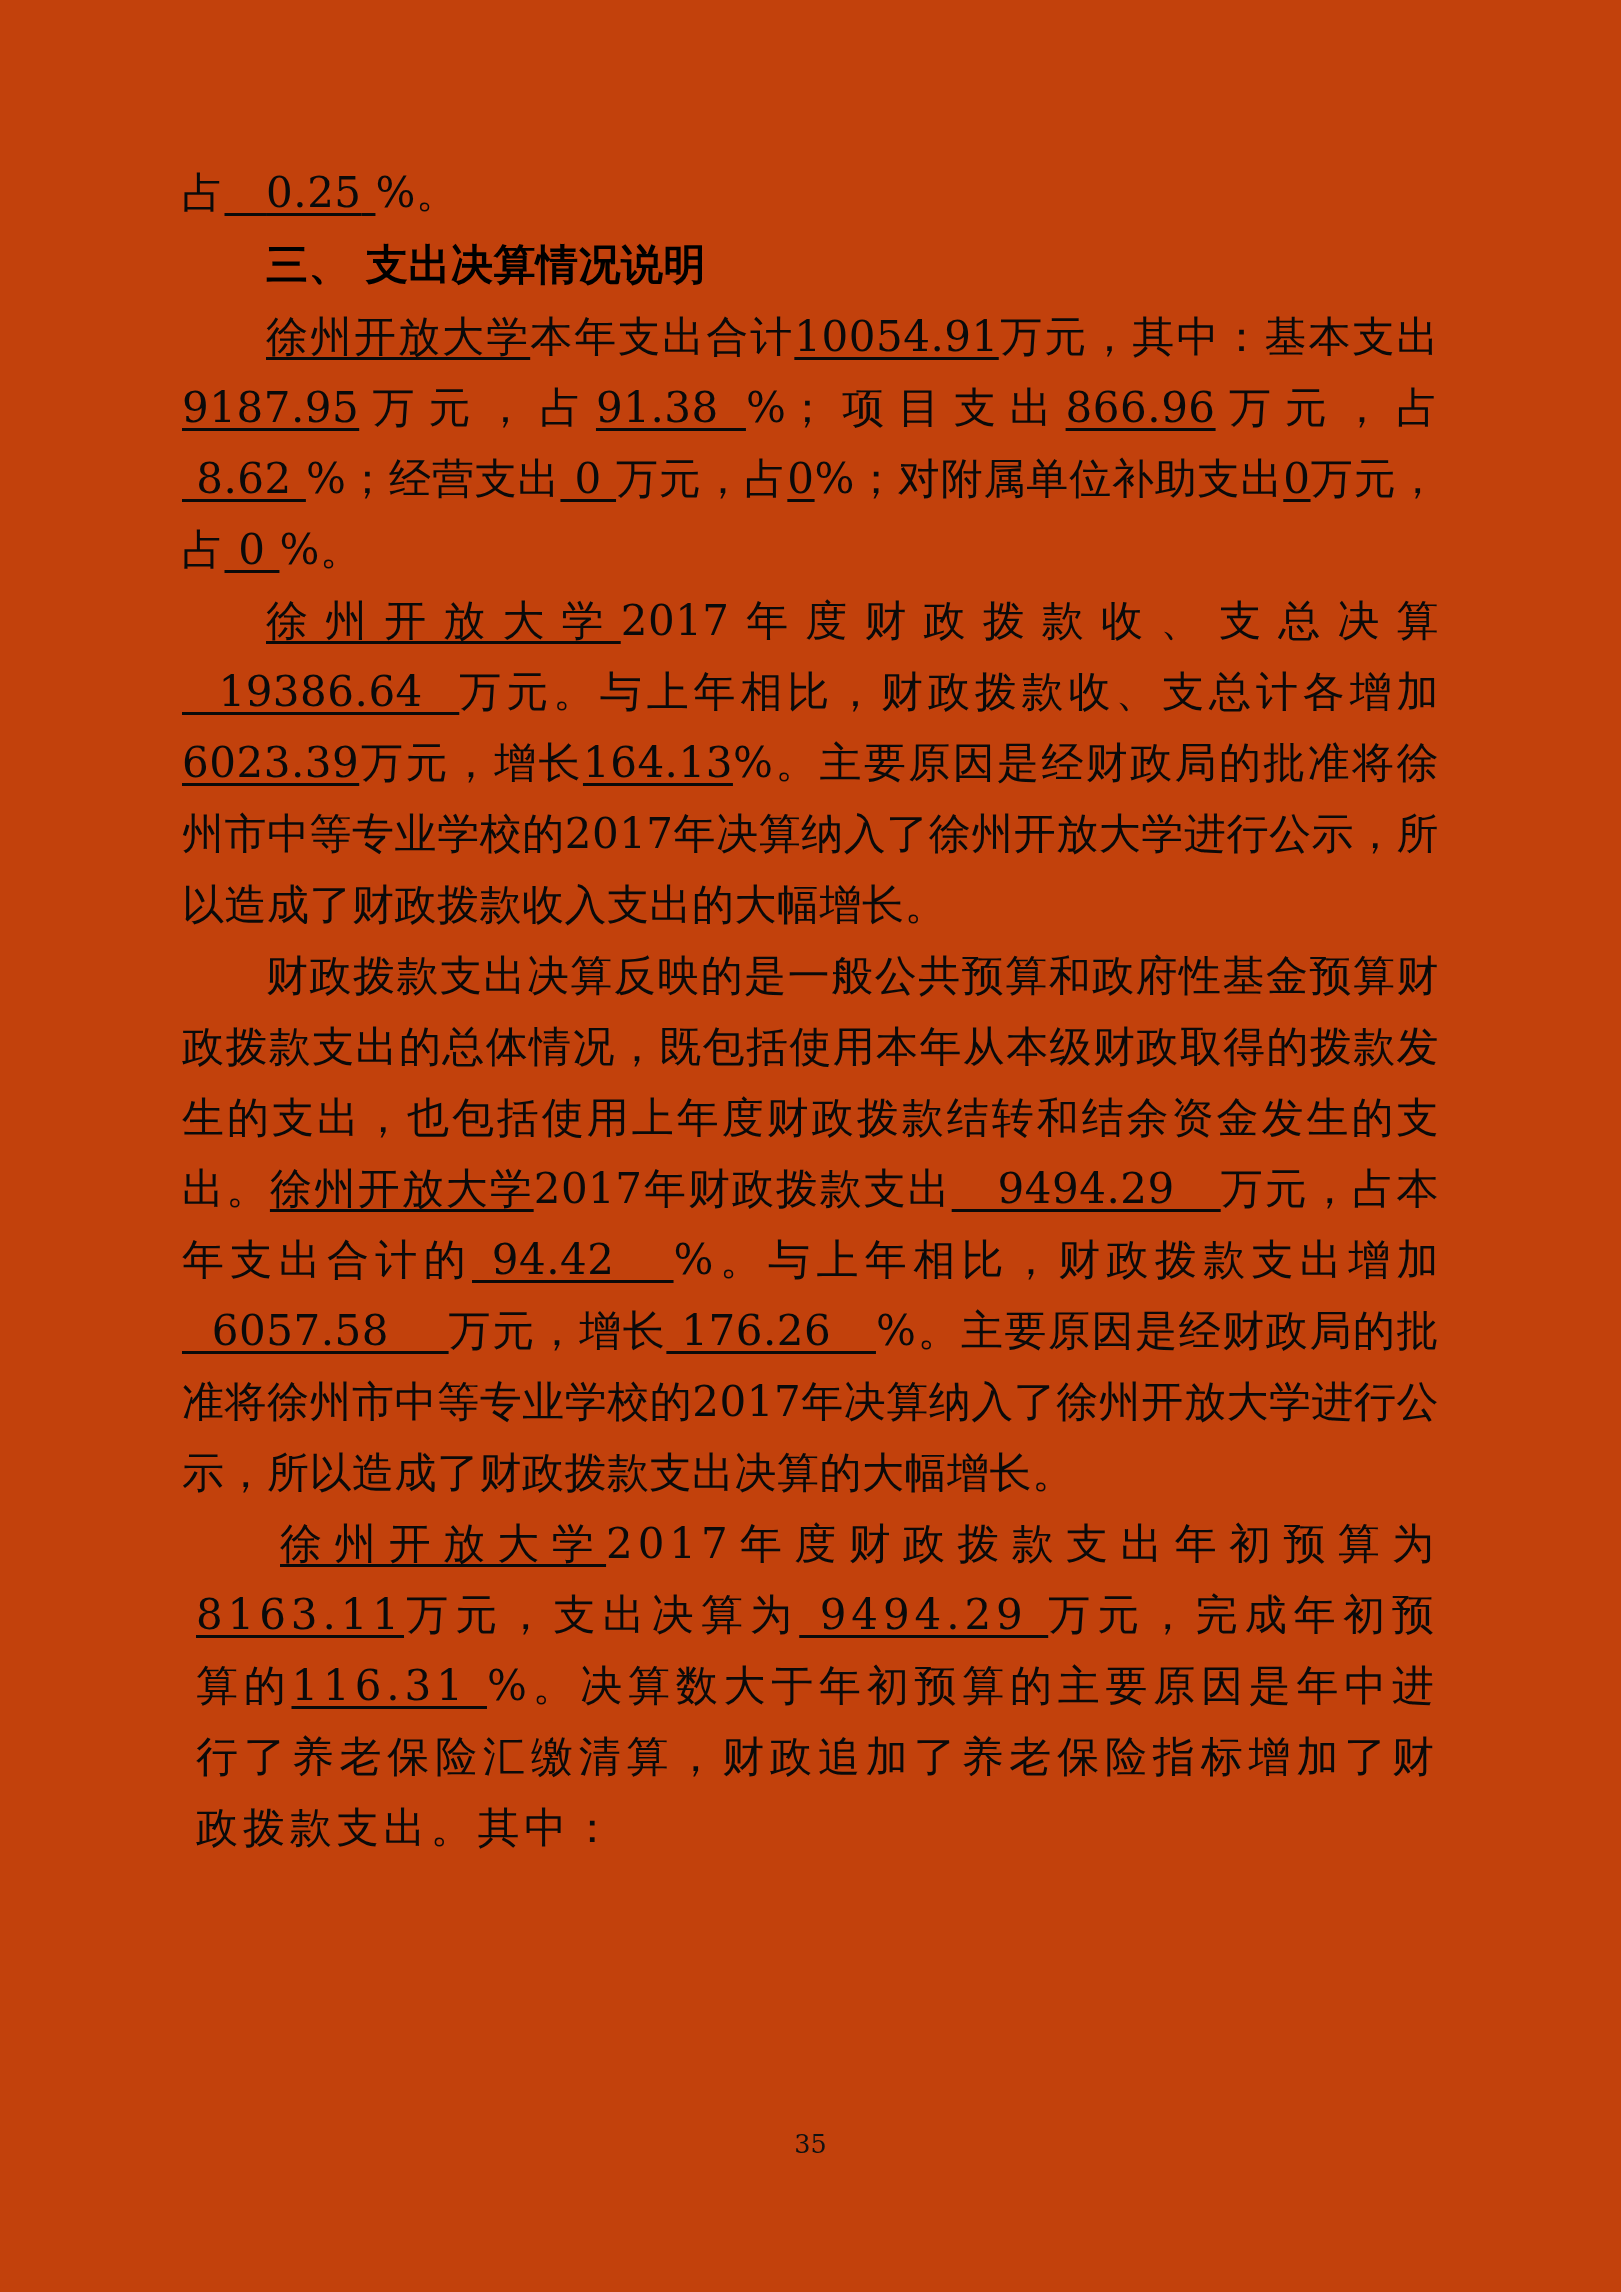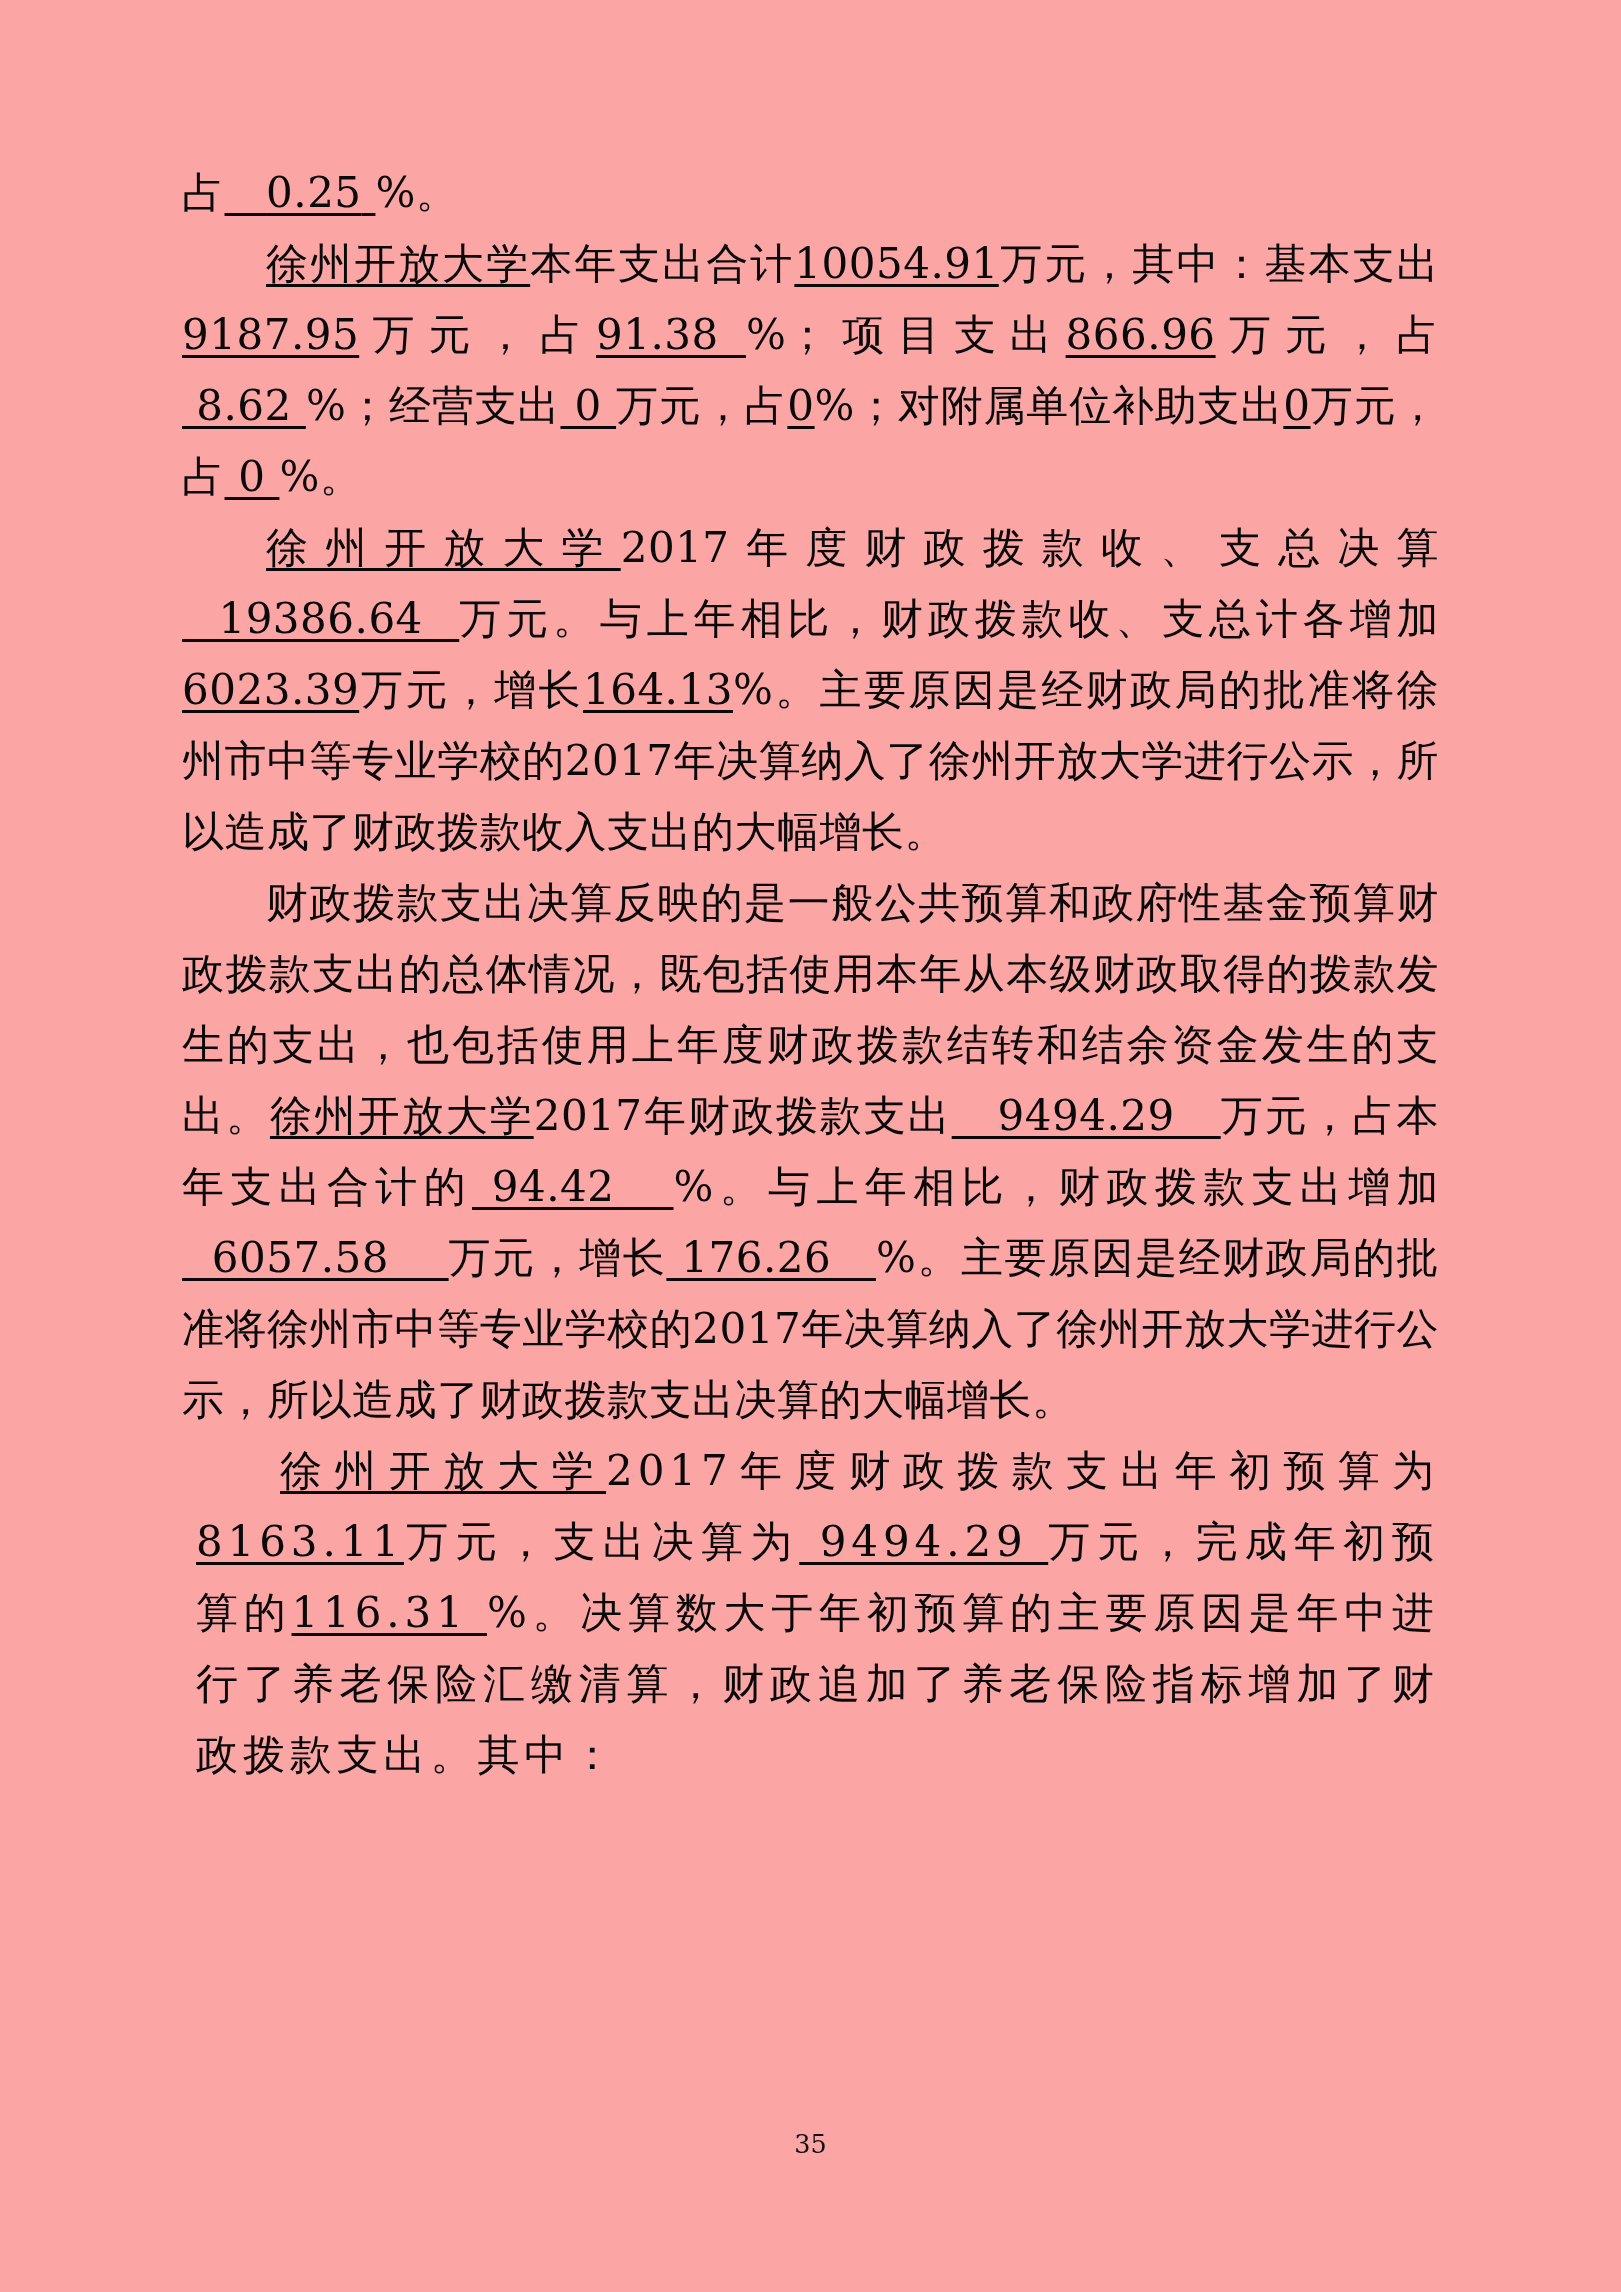--- a/index.html
+++ b/index.html
@@ -4,21 +4,21 @@
 <style>
   html, body {
     margin: 0;
     padding: 0;
     background: #ffffff;
   }
   .page {
     position: relative;
     width: 1621px;
     height: 2293px;
-    background: #fca5a5;
+    background: #c2410c;
     margin: 0 auto;
     overflow: hidden;
     font-family: "DejaVu Serif", "Liberation Serif", serif;
     color: #000000;
   }
   .content {
     position: absolute;
     left: 182px;
     top: 157px;
     width: 1257px;
@@ -83,20 +83,21 @@
 <body>
 
 <div class="page">
 
   <div class="content">
 
     <p class="para">
       <span>占</span><span class="blank">&nbsp;&nbsp;&nbsp;<span>0.25</span>&nbsp;</span><span>%。</span>
     </p>
 
+    <h2 class="heading">三、  支出决算情况说明</h2>
     <p class="para indent"><span class="uname">徐州开放大学</span><span>本年支出合计</span><span class="blank num">10054.91</span><span>万元，其中：基本支出</span><span class="blank num">9187.95</span><span>万元，占</span><span class="blank num">91.38 </span><span>%；项目支出</span><span class="blank num">866.96</span><span>万元，占</span><span class="blank num"> 8.62 </span><span>%；经营支出</span><span class="blank num"> 0 </span><span>万元，占</span><span class="blank num">0</span><span>%；对附属单位补助支出</span><span class="blank num">0</span><span>万元，占</span><span class="blank num"> 0 </span><span>%。</span></p>
 
     <p class="para indent"><span class="uname">徐州开放大学</span><span>2017年度财政拨款收、支总决算</span><span class="blank num">  19386.64  </span><span>万元。与上年相比，财政拨款收、支总计各增加</span><span class="blank num">6023.39</span><span>万元，增长</span><span class="blank num">164.13</span><span>%。主要原因是经财政局的批准将徐州市中等专业学校的2017年决算纳入了徐州开放大学进行公示，所以造成了财政拨款收入支出的大幅增长。</span></p>
 
     <p class="para indent"><span>财政拨款支出决算反映的是一般公共预算和政府性基金预算财政拨款支出的总体情况，既包括使用本年从本级财政取得的拨款发生的支出，也包括使用上年度财政拨款结转和结余资金发生的支出。</span><span class="uname">徐州开放大学</span><span>2017年财政拨款支出</span><span class="blank num">   9494.29   </span><span>万元，占本年支出合计的</span><span class="blank num"> 94.42   </span><span>%。与上年相比，财政拨款支出增加</span><span class="blank num">  6057.58    </span><span>万元，增长</span><span class="blank num"> 176.26   </span><span>%。主要原因是经财政局的批准将徐州市中等专业学校的2017年决算纳入了徐州开放大学进行公示，所以造成了财政拨款支出决算的大幅增长。</span></p>
     <p class="para indent loose"><span class="uname">徐州开放大学</span><span>2017年度财政拨款支出年初预算为</span><span class="blank num">8163.11</span><span>万元，支出决算为</span><span class="blank num"> 9494.29 </span><span>万元，完成年初预算的</span><span class="blank num">116.31 </span><span>%。决算数大于年初预算的主要原因是年中进行了养老保险汇缴清算，财政追加了养老保险指标增加了财政拨款支出。其中：</span></p>
 
   </div>
 
   <div class="page-number">35</div>

